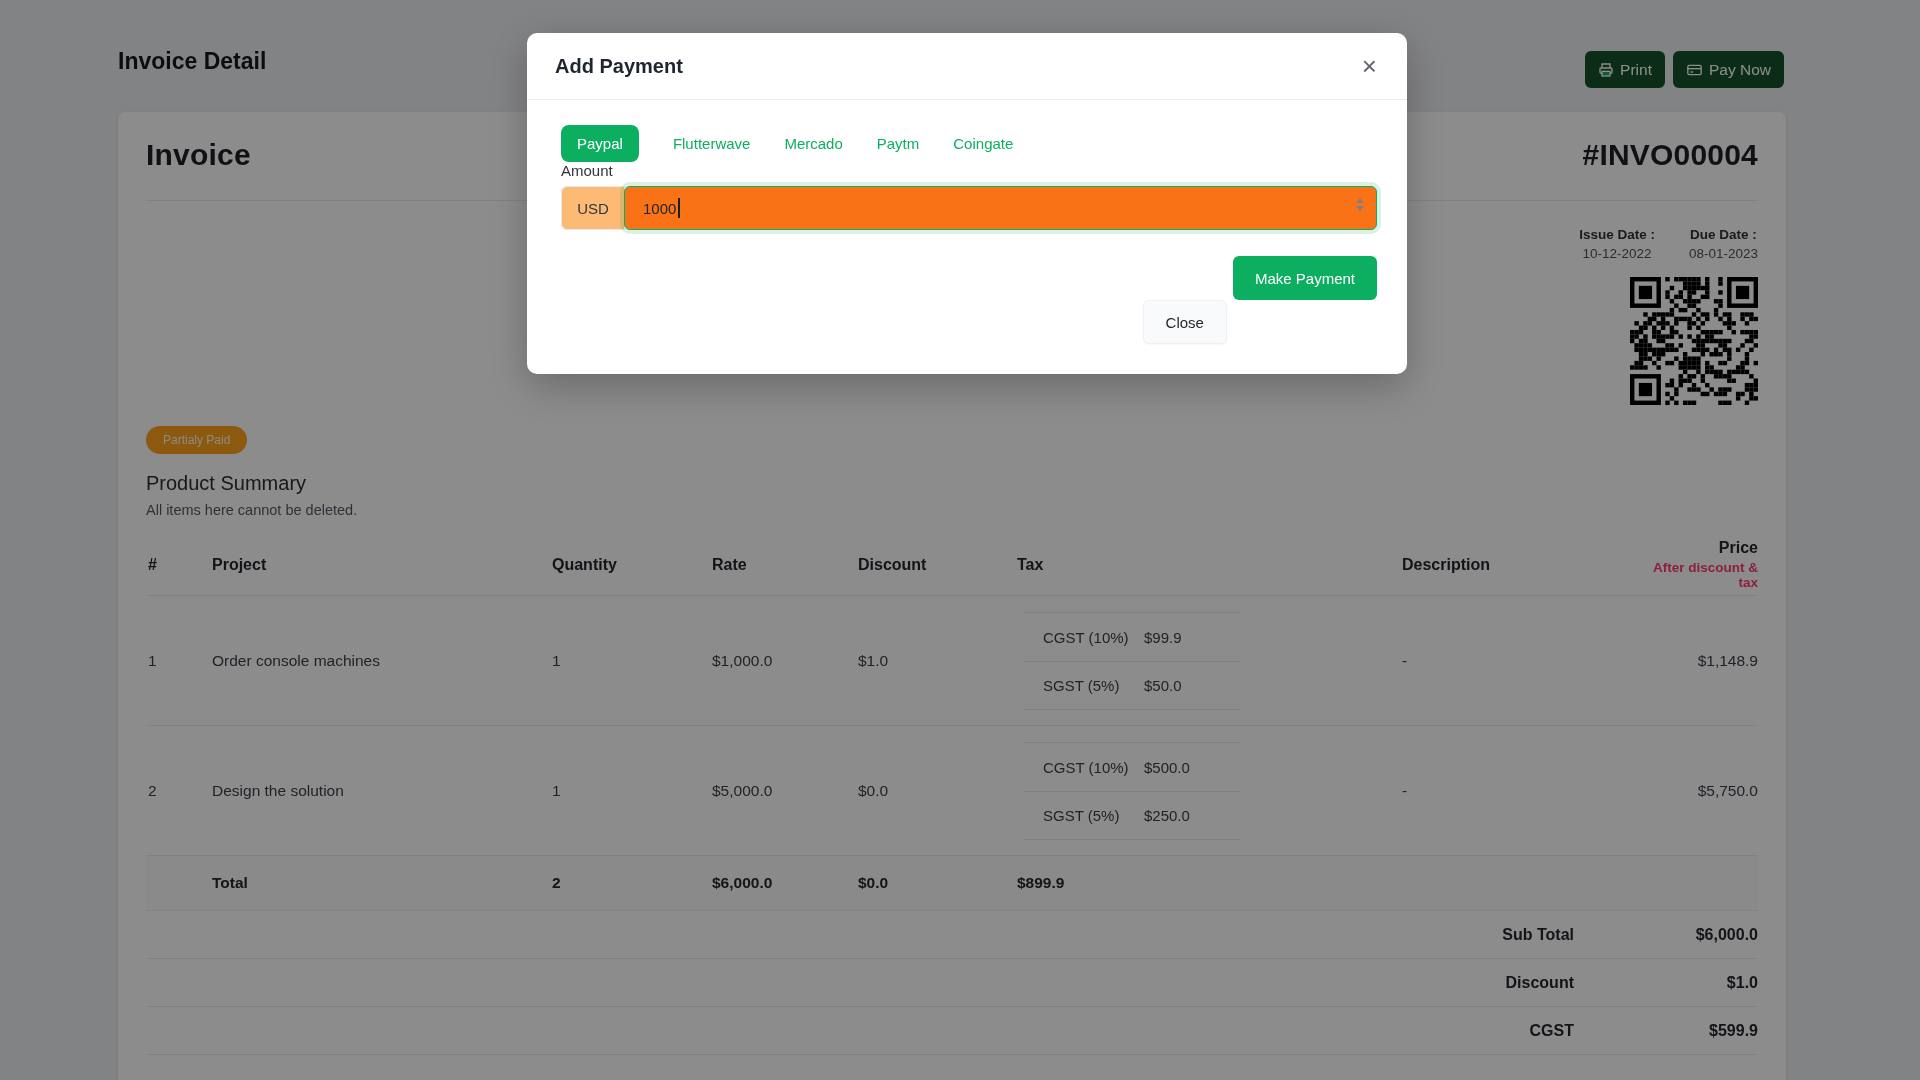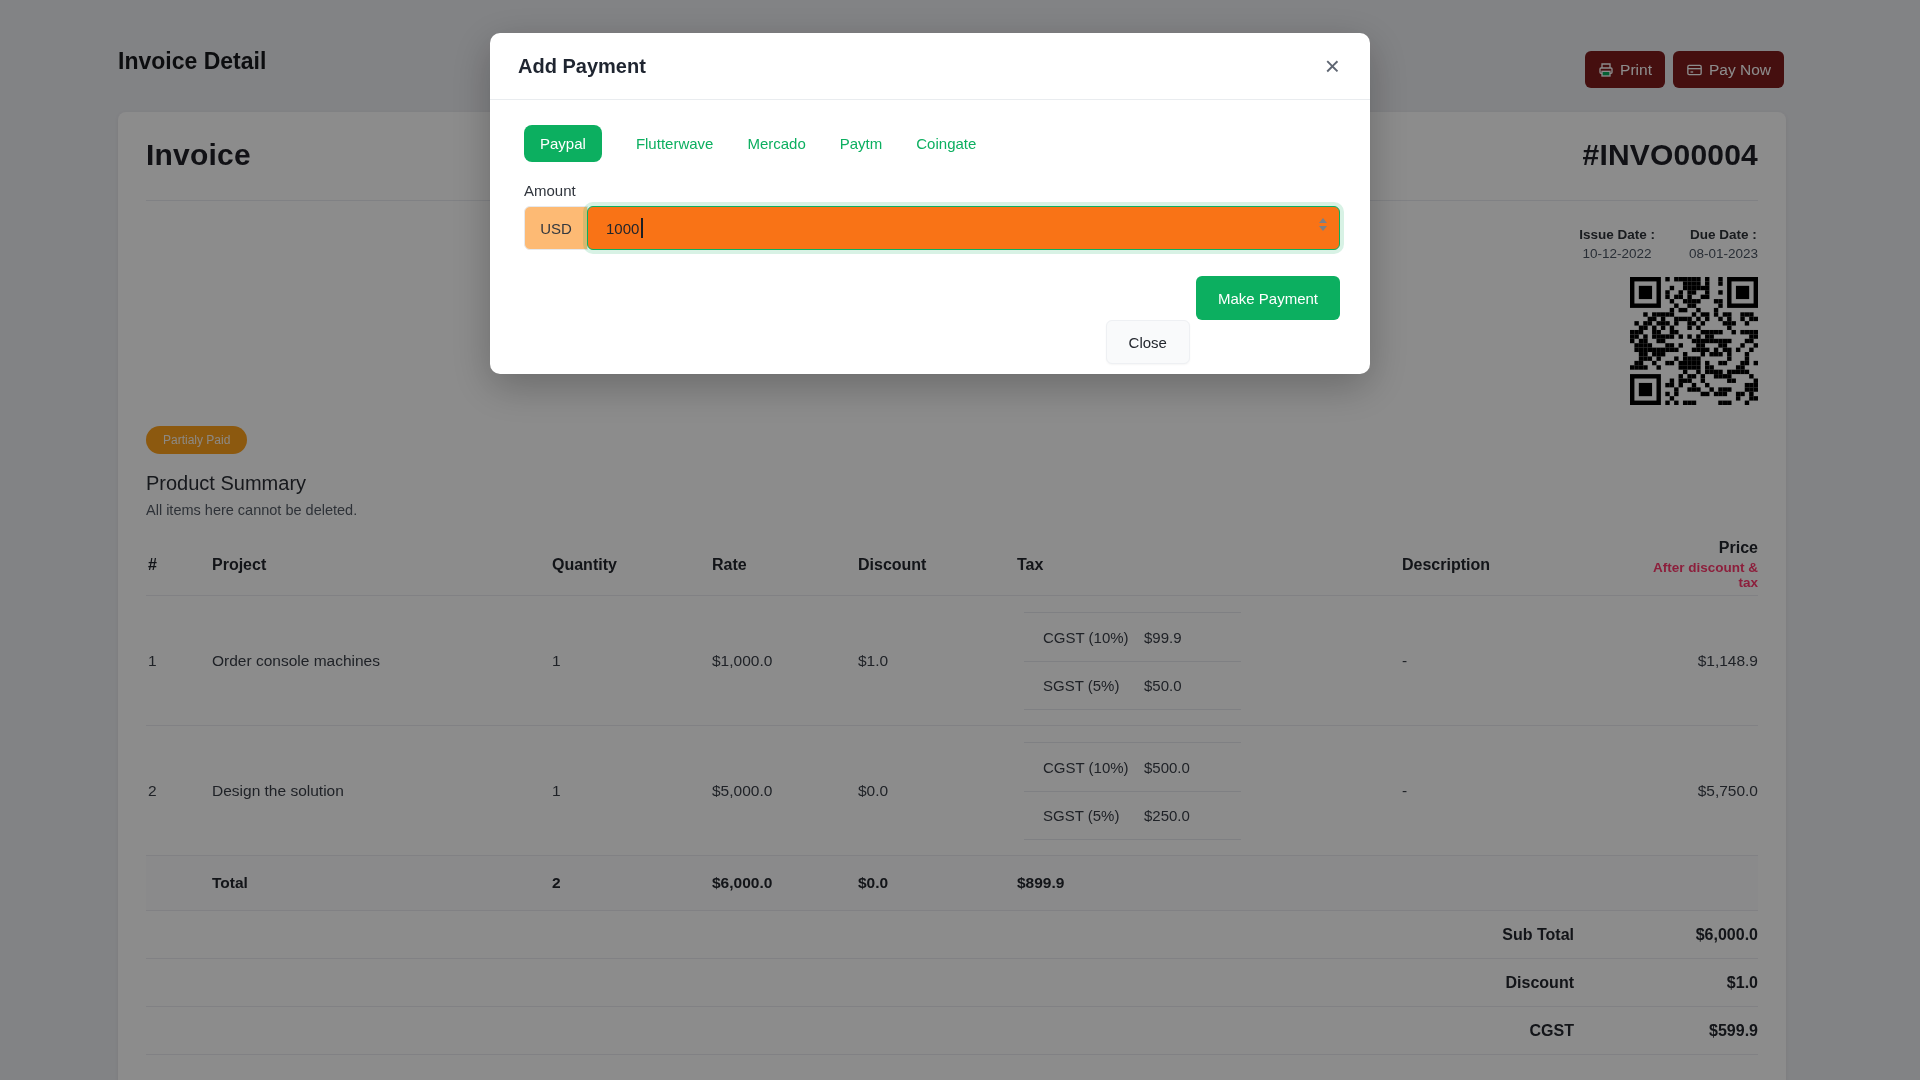--- a/index.html
+++ b/index.html
@@ -2,21 +2,21 @@
 <html><head>
 <meta charset="utf-8">
 <style>
   * { margin:0; padding:0; box-sizing:border-box; }
   html,body { width:1920px; height:1080px; overflow:hidden; }
   body { font-family:"Liberation Sans","DejaVu Sans",sans-serif; background:#edeef2; color:#343a40; position:relative; }
 
   
   .page-title { position:absolute; left:118px; top:48px; font-size:23px; font-weight:700; color:#17181c; }
   .toolbar { position:absolute; top:51px; right:136px; display:flex; gap:8px; }
-  .btn-green { display:flex; align-items:center; gap:6px; height:37px; padding:0 13px; background:#7f1d1d; color:#fff;
+  .btn-green { display:flex; align-items:center; gap:6px; height:37px; padding:0 13px; background:#14532d; color:#fff;
                border:none; border-radius:6px; font-size:15.5px; font-family:inherit; cursor:pointer; }
   .btn-green svg { display:block; }
 
   .card { position:absolute; left:118px; top:112px; width:1668px; height:1400px; background:#fff; border-radius:8px;
           padding:26px 28px; box-shadow:0 1px 4px rgba(21,21,22,.06); }
 
   .invoice-head { display:flex; justify-content:space-between; align-items:flex-start; }
   .invoice-head h2 { font-size:30px; font-weight:600; color:#1f2027; letter-spacing:.2px; }
   .card hr { border:none; border-top:1px solid #e9ebf0; margin-top:28px; }
 
@@ -50,31 +50,31 @@
   .tax-name { width:120px; padding-left:19px; font-size:15px; color:#3a3f48; }
   .tax-val { font-size:15px; color:#3a3f48; }
   .tfoot-row { height:55px; border-bottom:1px solid #ececf1; background:#fcfcfd; }
   .tfoot-row > div { font-weight:600; color:#24272e; }
   .sum-row { display:grid; grid-template-columns:1428px 1fr; height:48px; align-items:center; border-bottom:1px solid #ececf1; }
   .sum-row .slabel { text-align:right; font-weight:600; font-size:16px; color:#24272e; }
   .sum-row .svalue { text-align:right; font-weight:600; font-size:16px; color:#24272e; }
 
   
   .backdrop { position:fixed; inset:0; background:rgba(0,0,0,.45); z-index:50; }
-  .modal { position:fixed; left:490px; top:33px; width:880px; height:341px; background:#fff; border-radius:10px;
+  .modal { position:fixed; left:527px; top:33px; width:880px; height:341px; background:#fff; border-radius:10px;
            z-index:60; box-shadow:0 12px 40px rgba(0,0,0,.25); }
   .modal-header { height:67px; display:flex; align-items:center; justify-content:space-between;
                   padding:0 28px; border-bottom:1px solid #e9ecef; }
   .modal-title { font-size:20px; font-weight:600; color:#1f2530; }
   .modal-x { background:none; border:none; font-size:26px; line-height:1; color:#5f6672; cursor:pointer; font-family:inherit; padding:0 2px; }
   .modal-body { padding:25px 30px 0 30px; }
   .paytabs { display:flex; align-items:center; gap:34px; margin-left:4px; }
   .paytab { font-size:15px; color:#0CAF60; cursor:pointer; }
   .paytab.active { background:#0CAF60; color:#fff; padding:10px 16px; border-radius:8px; }
-  .amount-label { margin-top:20px; margin-left:4px; font-size:15px; font-weight:500; color:#30353d; }
+  .amount-label { margin-left:4px; font-size:15px; font-weight:500; color:#30353d; }
   .amount-group { margin-top:7px; margin-left:4px; display:flex; height:44px; position:relative; }
   .currency-box { width:64px; background:#fdba74; border:1px solid #e6e9ed; border-radius:6px 0 0 6px;
                   display:flex; align-items:center; justify-content:center; font-size:15px; color:#33383f; }
   .amount-input { flex:1; height:44px; border:1.5px solid #0CAF60; border-radius:6px; margin-left:-1px;
                   box-shadow:0 0 0 4px rgba(12,175,96,.16); padding:0 28px 0 18px; font-size:15px; color:#22262c;
                   font-family:inherit; outline:none; background:#f97316; }
   .caret { position:absolute; left:117px; top:12px; width:1.5px; height:20px; background:#1c1f24; }
   .stepper { position:absolute; right:13px; top:12px; display:flex; flex-direction:column; gap:3px; align-items:center; }
   .stepper span { width:0; height:0; border-left:4px solid transparent; border-right:4px solid transparent; }
   .step-up { border-bottom:5px solid #7a8089; }

